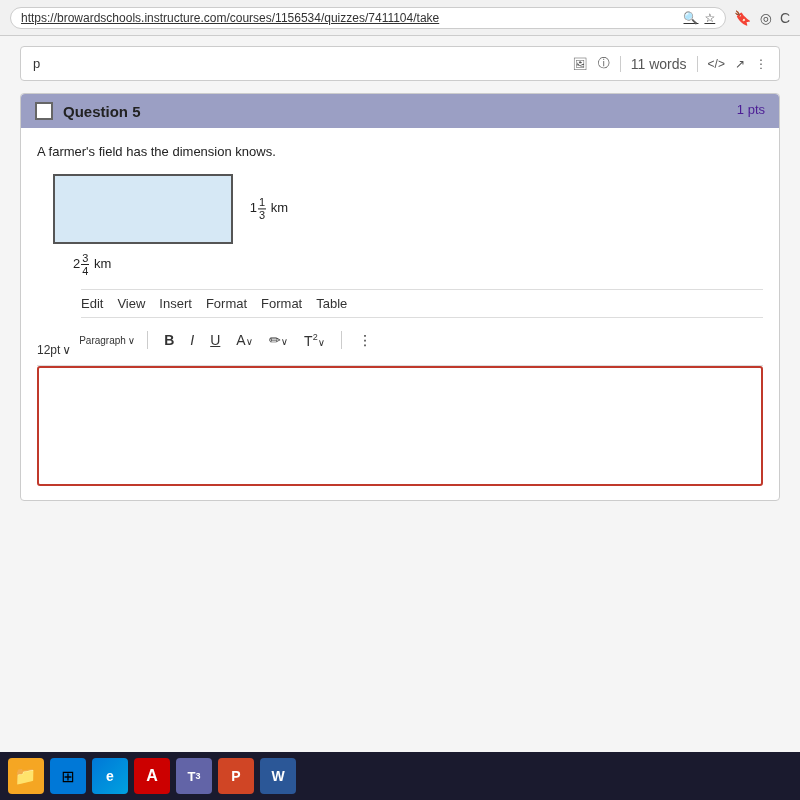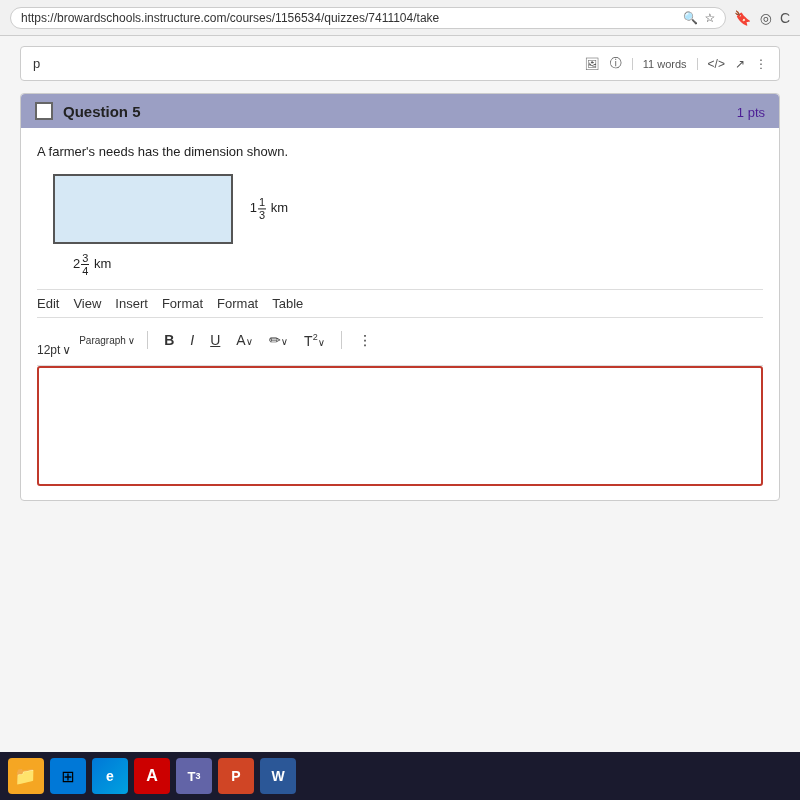--- a/index.html
+++ b/index.html
@@ -28,20 +28,21 @@
       flex: 1;
       background: white;
       border: 1px solid #ccc;
       border-radius: 12px;
       padding: 3px 10px;
       font-size: 12px;
       color: #333;
       display: flex;
       align-items: center;
       gap: 6px;
+      text-decoration: underline;
     }
 
     .browser-bar .url-text {
       flex: 1;
       font-size: 12px;
       color: #333;
     }
 
     .browser-icons {
       display: flex;
@@ -82,37 +83,37 @@
       align-items: center;
       gap: 10px;
       font-size: 12px;
       color: #555;
     }
 
     .word-count {
       border-left: 1px solid #ccc;
       border-right: 1px solid #ccc;
       padding: 0 10px;
-      font-size: 11px;
+      font-size: 14px;
     }
 
     
     .question-block {
       background: white;
       border: 1px solid #ccc;
       border-radius: 4px;
       margin-bottom: 12px;
     }
 
     .question-header {
       background: #9b9fc4;
       padding: 8px 14px;
       display: flex;
       justify-content: space-between;
-      align-items: flex-end;
+      align-items: flex-start;
       border-radius: 4px 4px 0 0;
     }
 
     .question-header .question-title {
       font-size: 15px;
       font-weight: bold;
       color: #222;
     }
 
     .question-header .question-pts {
@@ -188,20 +189,21 @@
     .editor-toolbar-top {
       display: flex;
       align-items: center;
       gap: 14px;
       padding: 6px 0;
       border-top: 1px solid #ddd;
       border-bottom: 1px solid #ddd;
       font-size: 13px;
       color: #333;
       margin-bottom: 0;
+      margin-left: 44px;
     }
 
     .editor-toolbar-top span {
       cursor: pointer;
     }
 
     .editor-toolbar-bottom {
       display: flex;
       align-items: center;
       gap: 8px;
@@ -341,21 +343,21 @@
     <div class="question-header">
       <div class="question-header-inner">
         <span class="question-checkbox"></span>
         <span class="question-title">Question 5</span>
       </div>
       <span class="question-pts">1 pts</span>
     </div>
 
     <div class="question-body">
 
-      <p class="question-text">A farmer's needs has the dimension shown.</p>
+      <p class="question-text">A farmer's field has the dimension knows.</p>
 
       <div class="field-diagram">
         <div style="position:relative; display:inline-block;">
           <div class="field-rect"></div>
           <span class="dim-right">
             1<span class="fraction">
                 <span class="num">1</span>
                 <span class="den">3</span>
               </span> km
           </span>

